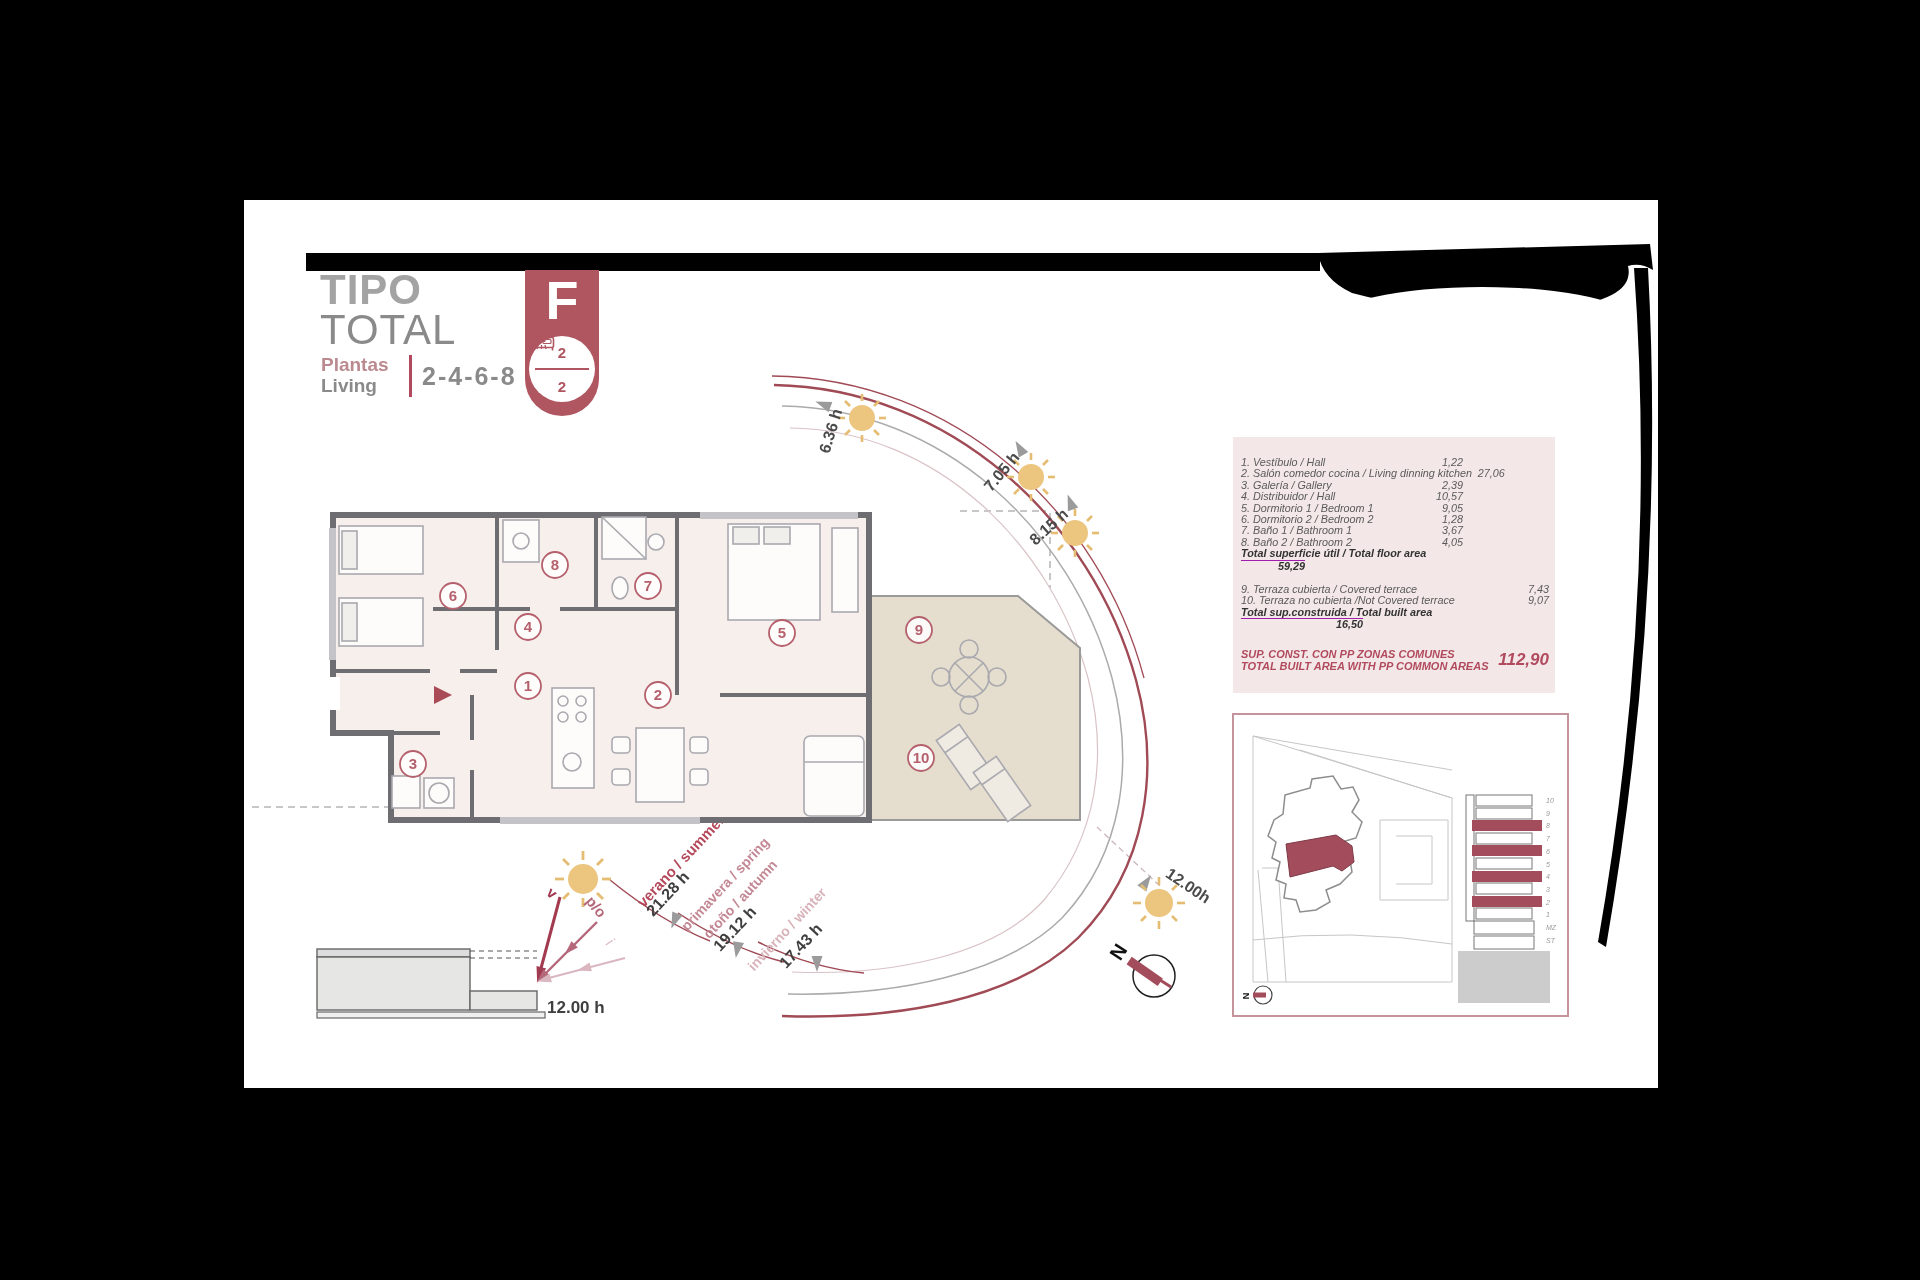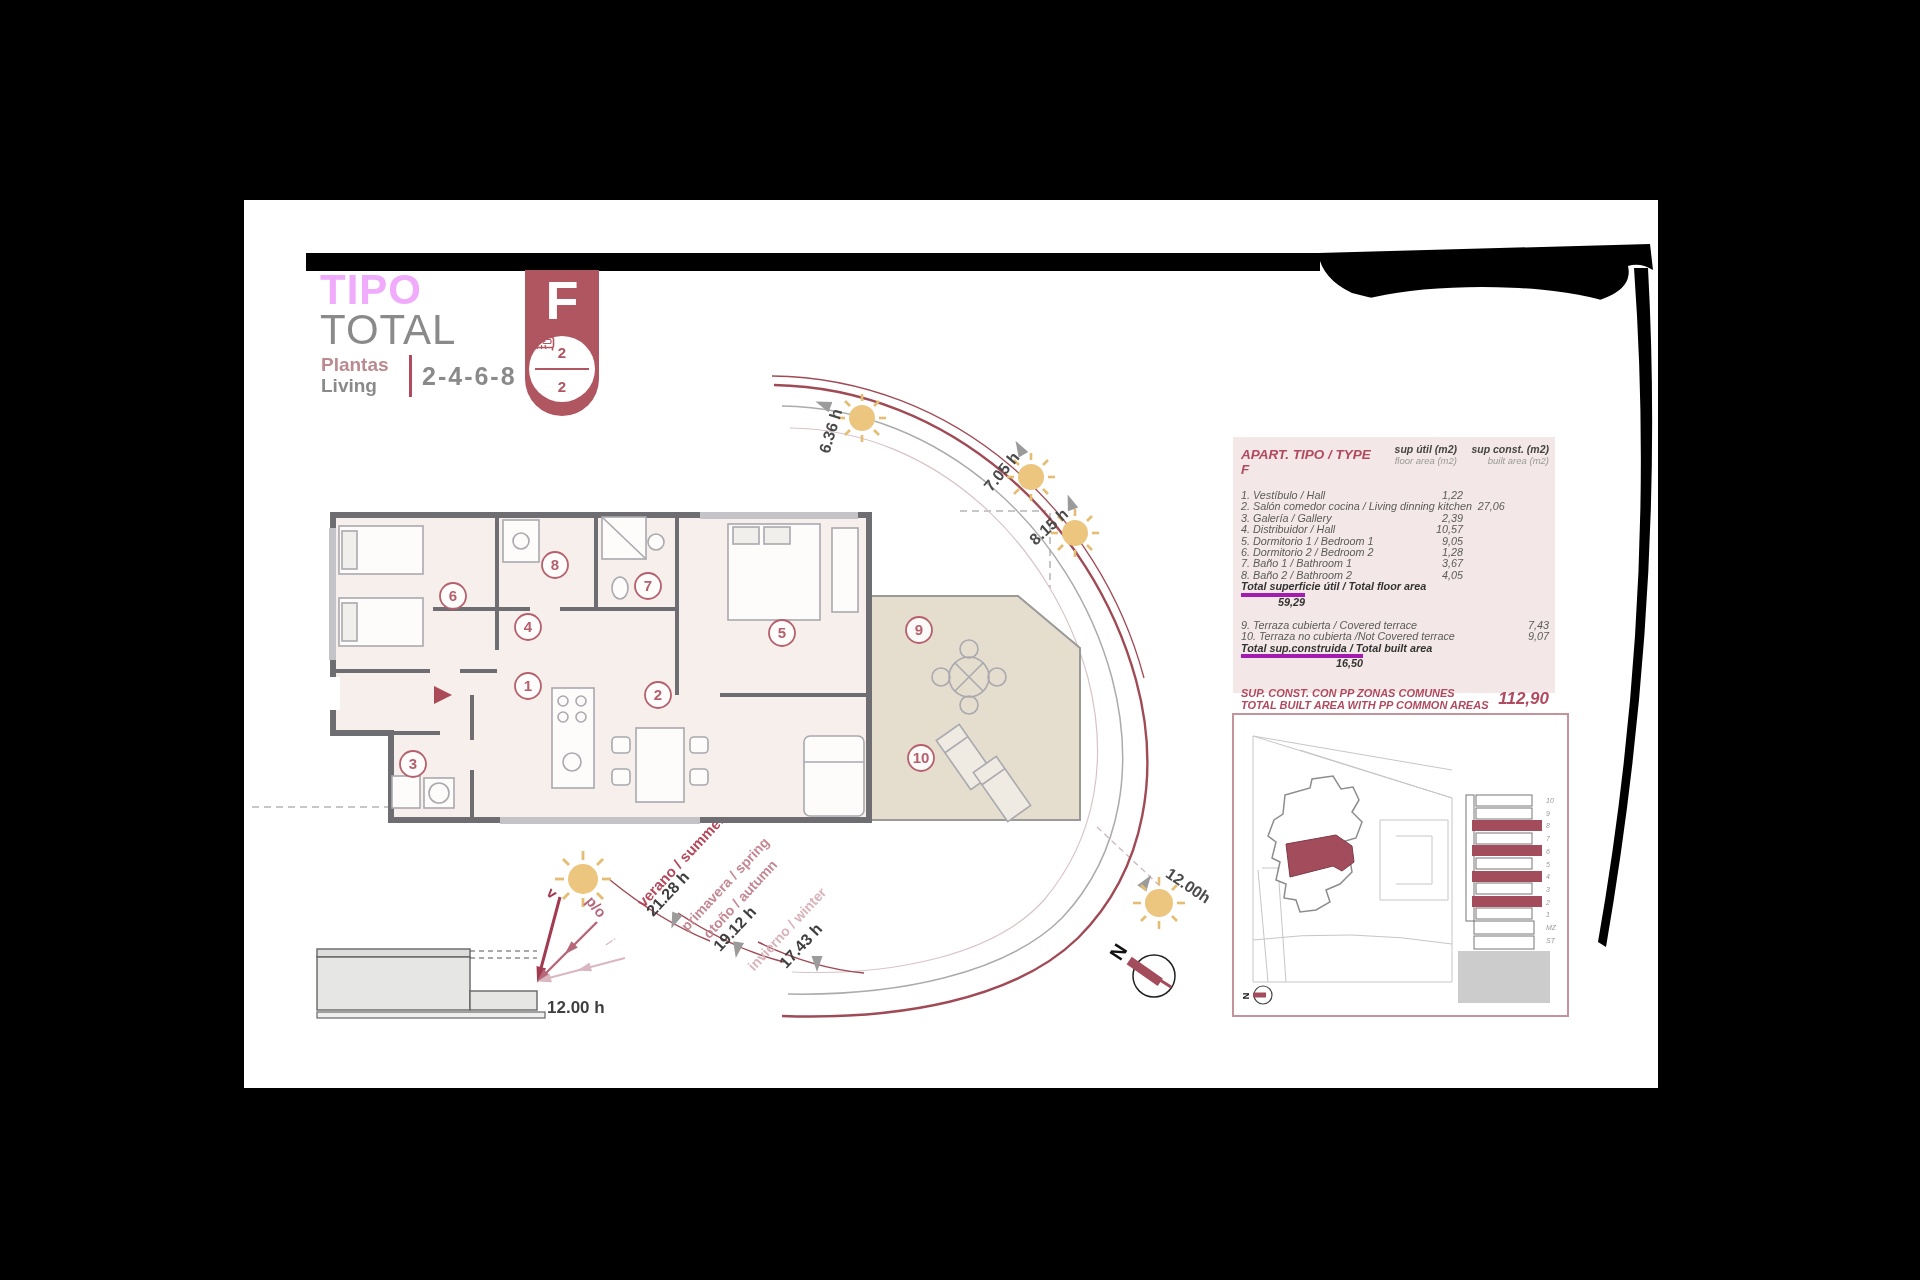--- a/index.html
+++ b/index.html
@@ -3,21 +3,21 @@
 <meta charset="utf-8">
 <style>
   html,body{margin:0;padding:0;background:#000;}
   #canvas{position:relative;width:1920px;height:1280px;background:#000;overflow:hidden;
           font-family:"Liberation Sans",sans-serif;}
   #page{position:absolute;left:244px;top:200px;width:1414px;height:888px;background:#ffffff;}
   svg{position:absolute;left:0;top:0;}
   svg text{font-family:"Liberation Sans",sans-serif;}
 
   
-  .title1{position:absolute;left:320px;top:266px;font-size:42px;font-weight:bold;color:#f0abfc;letter-spacing:1px;}
+  .title1{position:absolute;left:320px;top:266px;font-size:42px;font-weight:bold;color:#a3a3a3;letter-spacing:1px;}
   .title2{position:absolute;left:320px;top:306px;font-size:42px;color:#8a8a8a;letter-spacing:1px;}
   .floors{position:absolute;left:321px;top:354px;font-size:19px;line-height:21px;}
   .floors .es{color:#bb8a90;font-weight:bold;text-align:center;}
   .floors .en{color:#8a8a8a;font-weight:bold;}
   .fl-div{position:absolute;left:409px;top:355px;width:3px;height:42px;background:#b14a5e;}
   .fl-val{position:absolute;left:422px;top:362px;font-size:25px;color:#8a8a8a;font-weight:bold;letter-spacing:2px;}
 
   
   .badge{position:absolute;left:525px;top:270px;width:74px;height:146px;background:#b05661;
          border-radius:0 0 37px 37px;text-align:center;}
@@ -36,21 +36,21 @@
   .t-col{width:84px;text-align:right;line-height:11px;}
   .t-col.c2{width:92px;}
   .t-col .b{font-size:10.5px;font-weight:bold;color:#444;}
   .t-col .i{font-size:9.5px;color:#999;}
   .t-rows{margin-top:13px;}
   .tr{display:flex;font-size:10.8px;line-height:11.4px;}
   .tr .lbl{flex:1;white-space:nowrap;}
   .tr .v1{width:64px;text-align:right;}
   .tr .v2{width:86px;text-align:right;}
   .tr.total{font-weight:bold;color:#333;flex-direction:column;}
-  .u-top{border-top:4px solid #a21caf;}
+  .u-top{border-top:1px solid #a21caf;}
   .v2.wide{width:122px;}
   .gap{height:12px;}
   .sup{display:flex;align-items:center;margin-top:17px;color:#b14a5e;font-weight:bold;}
   .sup .lines{flex:1;font-size:11px;line-height:12.5px;}
   .sup .val{font-size:17px;}
 
   .flabel{font-size:7px;fill:#9a9a9a;font-style:italic;}
 </style>
 </head>
 <body>
@@ -433,31 +433,20 @@
           <line x1="9" y1="9" x2="8" y2="13" stroke="#b05661" stroke-width="1.3"></line>
           <line x1="12.5" y1="9" x2="12.5" y2="13" stroke="#b05661" stroke-width="1.3"></line>
           <line x1="16" y1="9" x2="17" y2="13" stroke="#b05661" stroke-width="1.3"></line>
         </svg>
         <span>2</span>
       </div>
     </div>
   </div>
 
   <div class="atable">
-    <div class="t-head">
-      <div class="t-title">APART. TIPO / TYPE F</div>
-      <div class="t-col">
-        <div class="b">sup útil (m2)</div>
-        <div class="i">floor area (m2)</div>
-      </div>
-      <div class="t-col c2">
-        <div class="b">sup const. (m2)</div>
-        <div class="i">built area (m2)</div>
-      </div>
-    </div>
     <div class="t-rows">
       <div class="tr">
           <span class="lbl">1. Vestíbulo / Hall</span>
           <span class="v1">1,22</span>
           <span class="v2"></span>
         </div>
       <div class="tr">
           <span class="lbl">2. Salón comedor cocina / Living dinning kitchen</span>
           <span class="v1">27,06</span>
           <span class="v2"></span>

